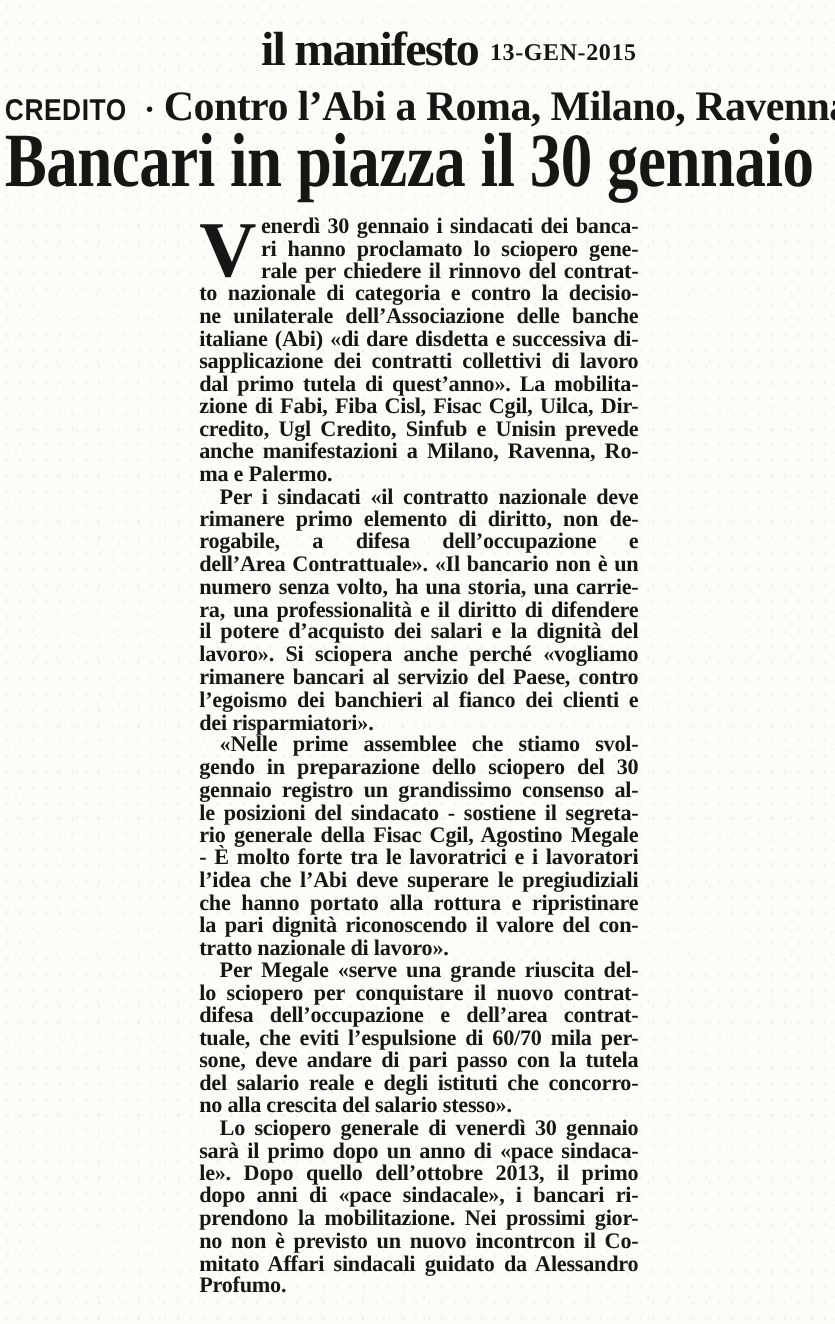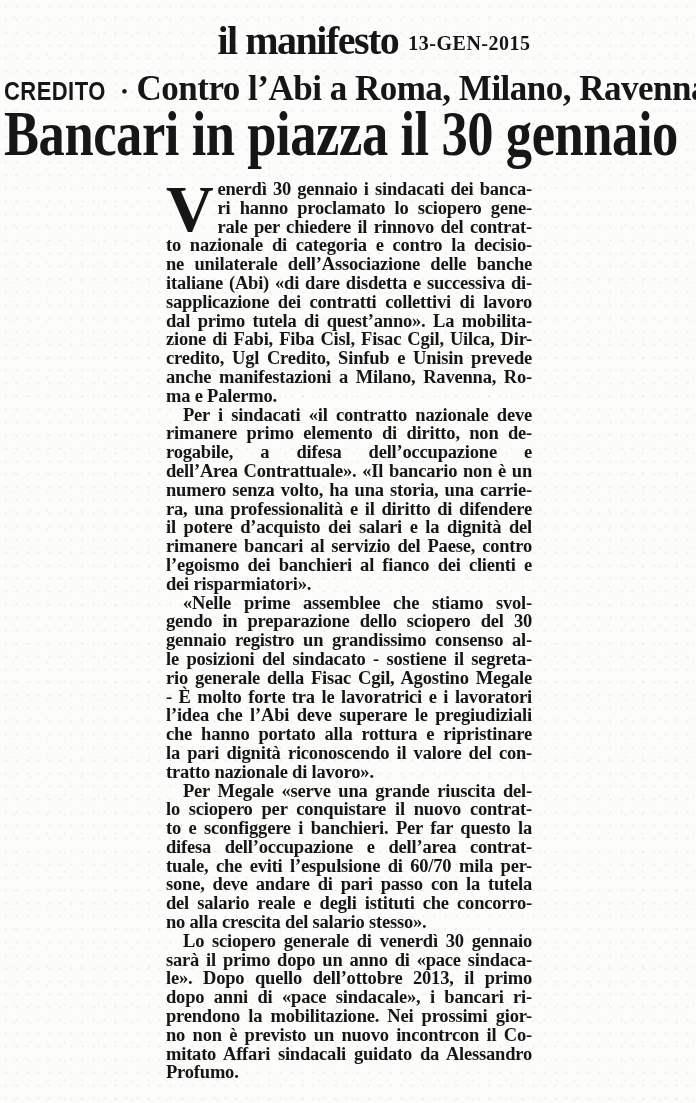--- a/index.html
+++ b/index.html
@@ -141,40 +141,40 @@
         <div class="line last">ma e Palermo.</div>
       </div>
       <div class="para">
         <div class="line indent">Per i sindacati «il contratto nazionale deve</div>
         <div class="line">rimanere primo elemento di diritto, non de-</div>
         <div class="line">rogabile, a difesa dell’occupazione e</div>
         <div class="line">dell’Area Contrattuale». «Il bancario non è un</div>
         <div class="line">numero senza volto, ha una storia, una carrie-</div>
         <div class="line">ra, una professionalità e il diritto di difendere</div>
         <div class="line">il potere d’acquisto dei salari e la dignità del</div>
+        <div class="line">lavoro». Si sciopera anche perché «vogliamo</div>
         <div class="line">rimanere bancari al servizio del Paese, contro</div>
         <div class="line">l’egoismo dei banchieri al fianco dei clienti e</div>
         <div class="line last">dei risparmiatori».</div>
       </div>
       <div class="para">
         <div class="line indent">«Nelle prime assemblee che stiamo svol-</div>
         <div class="line">gendo in preparazione dello sciopero del 30</div>
         <div class="line">gennaio registro un grandissimo consenso al-</div>
         <div class="line">le posizioni del sindacato - sostiene il segreta-</div>
         <div class="line">rio generale della Fisac Cgil, Agostino Megale</div>
         <div class="line">- È molto forte tra le lavoratrici e i lavoratori</div>
         <div class="line">l’idea che l’Abi deve superare le pregiudiziali</div>
         <div class="line">che hanno portato alla rottura e ripristinare</div>
         <div class="line">la pari dignità riconoscendo il valore del con-</div>
         <div class="line last">tratto nazionale di lavoro».</div>
       </div>
       <div class="para">
         <div class="line indent">Per Megale «serve una grande riuscita del-</div>
         <div class="line">lo sciopero per conquistare il nuovo contrat-</div>
-        <div class="line">to e sconfiggere i banchieri. Per far questo la</div>
         <div class="line">difesa dell’occupazione e dell’area contrat-</div>
         <div class="line">tuale, che eviti l’espulsione di 60/70 mila per-</div>
         <div class="line">sone, deve andare di pari passo con la tutela</div>
         <div class="line">del salario reale e degli istituti che concorro-</div>
         <div class="line last">no alla crescita del salario stesso».</div>
       </div>
       <div class="para">
         <div class="line indent">Lo sciopero generale di venerdì 30 gennaio</div>
         <div class="line">sarà il primo dopo un anno di «pace sindaca-</div>
         <div class="line">le». Dopo quello dell’ottobre 2013, il primo</div>

